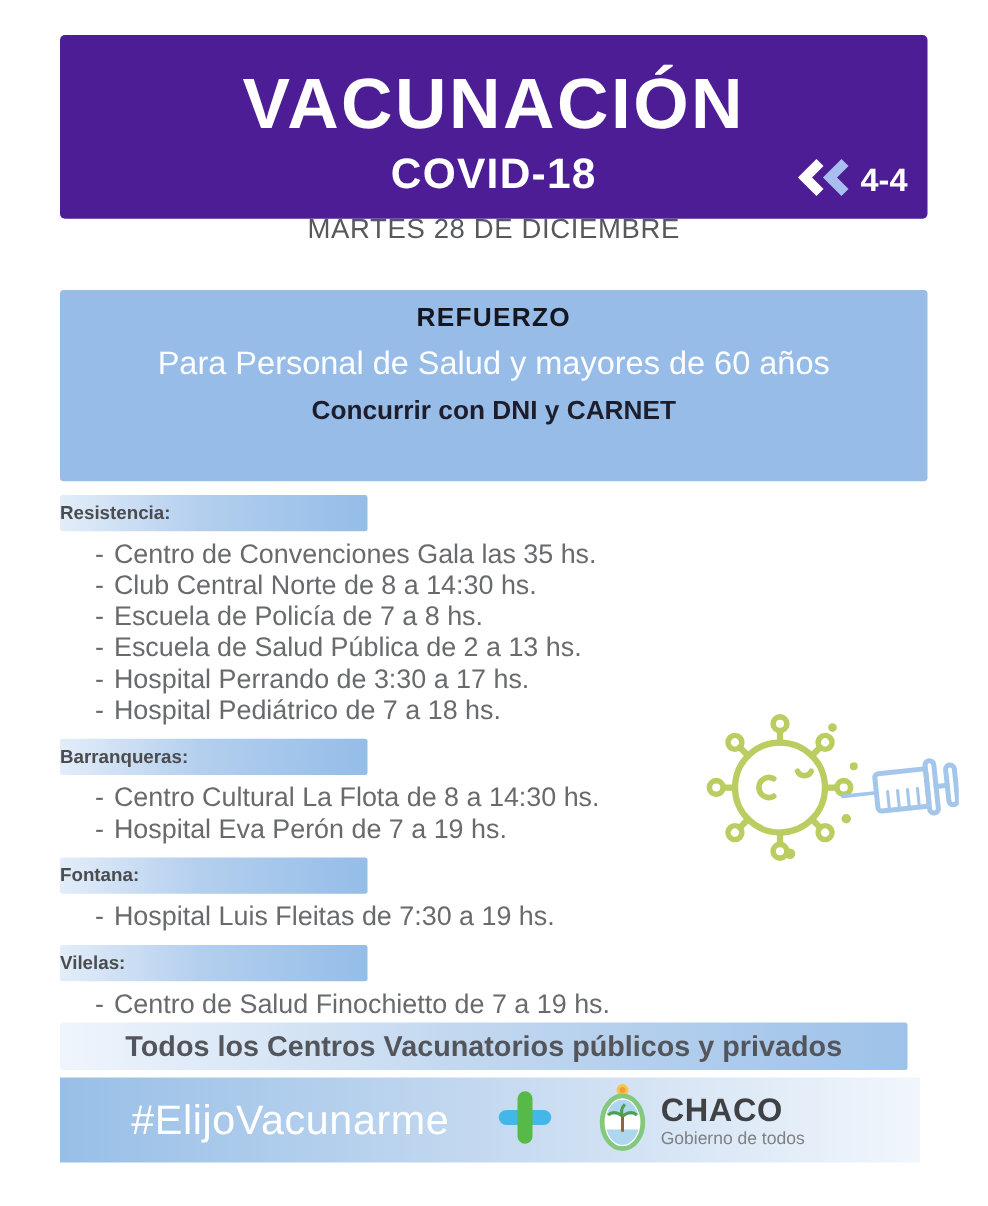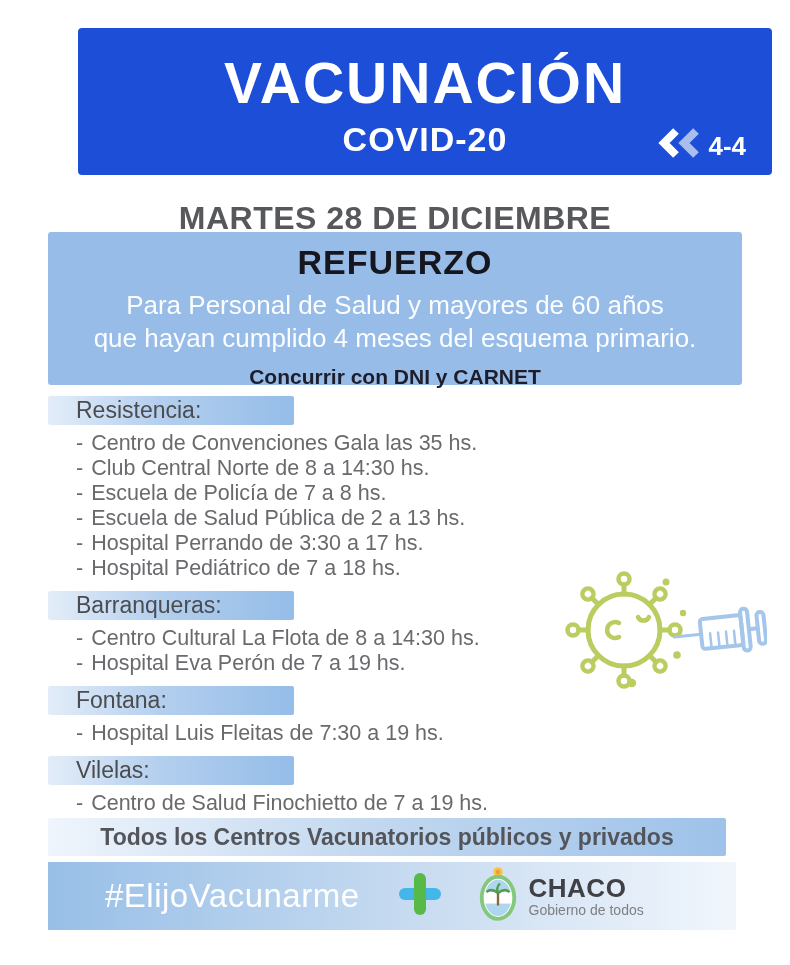--- a/index.html
+++ b/index.html
@@ -3,54 +3,54 @@
 <meta charset="utf-8">
 <style>
   html,body { margin:0; padding:0; background:#ffffff; }
   .page {
     position:relative; width:790px; height:965px; background:#ffffff;
     font-family:"Liberation Sans", sans-serif; overflow:hidden;
   }
   
   .banner {
     position:absolute; left:48px; top:28px; width:694px; height:147px;
-    background:#1d4ed8; border-radius:4px; text-align:center; color:#ffffff;margin-left:30px;
+    background:#4c1d95; border-radius:4px; text-align:center; color:#ffffff;
   }
   .banner-title { font-size:57px; font-weight:bold; letter-spacing:2px; padding-top:22px; }
   .banner-sub   { font-size:34px; font-weight:bold; letter-spacing:1px; margin-top:4px; }
-  .banner-badge { position:absolute; right:26px; bottom:13px; display:flex; align-items:flex-end; }
+  .banner-badge { position:absolute; right:16px; bottom:13px; display:flex; align-items:center; }
   .chev { display:block; }
   .chev + .chev { margin-left:-2px; }
   .badge-num { font-size:26px; font-weight:bold; color:#ffffff; margin-left:8px; }
 
   
   .date-heading {
-    position:absolute; top:200px; left:0; width:100%; text-align:center;
-    font-size:32px; font-weight:bold; color:#57585b; letter-spacing:0.5px;
+    position:absolute; top:170px; left:0; width:100%; text-align:center;
+    font-size:22px; font-weight:normal; color:#57585b; letter-spacing:0.5px;
   }
 
   
   .refuerzo {
     position:absolute; left:48px; top:232px; width:694px; height:153px;
     background:#97bce7; border-radius:3px; text-align:center; box-sizing:border-box; padding-top:11px;
   }
-  .refuerzo-title { font-size:34px; font-weight:800; color:#16161f; letter-spacing:1px; }
+  .refuerzo-title { font-size:21px; font-weight:800; color:#16161f; letter-spacing:1px; }
   .refuerzo-lines { margin-top:7px; }
   .refuerzo-line  { font-size:26px; color:#fbfdff; line-height:33px; }
   .refuerzo-note  { font-size:21px; font-weight:bold; color:#1d1d2b; margin-top:10px; }
 
   
   .locations { position:absolute; left:48px; top:396px; width:694px; }
   .loc-section + .loc-section { margin-top:10px; }
   .loc-bar {
     width:246px; height:29px; border-radius:2px;
     background:linear-gradient(90deg,#e3edf9 0%, #b4cfee 45%, #94bde8 100%);
     display:flex; align-items:center;
   }
-  .loc-name { font-size:23px; font-weight:normal; color:#4b4c4e; padding-left:28px; }
+  .loc-name { font-size:15px; font-weight:bold; color:#4b4c4e; }
   .loc-items { margin:6px 0 2px 0; padding-left:28px; }
   .loc-item { font-size:21.5px; color:#696a6d; line-height:25px; }
   .dash { margin-right:8px; }
 
   
   .virus-art { position:absolute; left:562px; top:566px; }
 
   
   .todos-bar {
     position:absolute; left:48px; top:818px; width:678px; height:38px; border-radius:2px;
@@ -75,21 +75,21 @@
   .chaco-name { font-size:26px; font-weight:bold; color:#404144; letter-spacing:0.5px; }
   .chaco-tag  { font-size:14px; color:#7e8083; }
 </style>
 </head>
 <body>
 
 <div class="page">
 
   <div class="banner">
     <div class="banner-title">VACUNACIÓN</div>
-    <div class="banner-sub">COVID-20</div>
+    <div class="banner-sub">COVID-18</div>
     <div class="banner-badge">
       <span class="chev">
         <svg width="22" height="30" viewBox="0 0 22 30">
             <path d="M18 3 L6 15 L18 27" fill="none" stroke="#ffffff" stroke-width="8"></path>
           </svg>
       </span>
       <span class="chev">
         <svg width="22" height="30" viewBox="0 0 22 30">
             <path d="M18 3 L6 15 L18 27" fill="none" stroke="#a9bdee" stroke-width="8"></path>
           </svg>
@@ -97,21 +97,20 @@
       <span class="badge-num">4-4</span>
     </div>
   </div>
 
   <div class="date-heading">MARTES 28 DE DICIEMBRE</div>
 
   <div class="refuerzo">
     <div class="refuerzo-title">REFUERZO</div>
     <div class="refuerzo-lines">
       <div class="refuerzo-line">Para Personal de Salud y mayores de 60 años</div>
-      <div class="refuerzo-line">que hayan cumplido 4 meses del esquema primario.</div>
     </div>
     <div class="refuerzo-note">Concurrir con DNI y CARNET</div>
   </div>
 
   <div class="locations">
 
     <div class="loc-section">
       <div class="loc-bar">
         <span class="loc-name">Resistencia:</span>
       </div>

